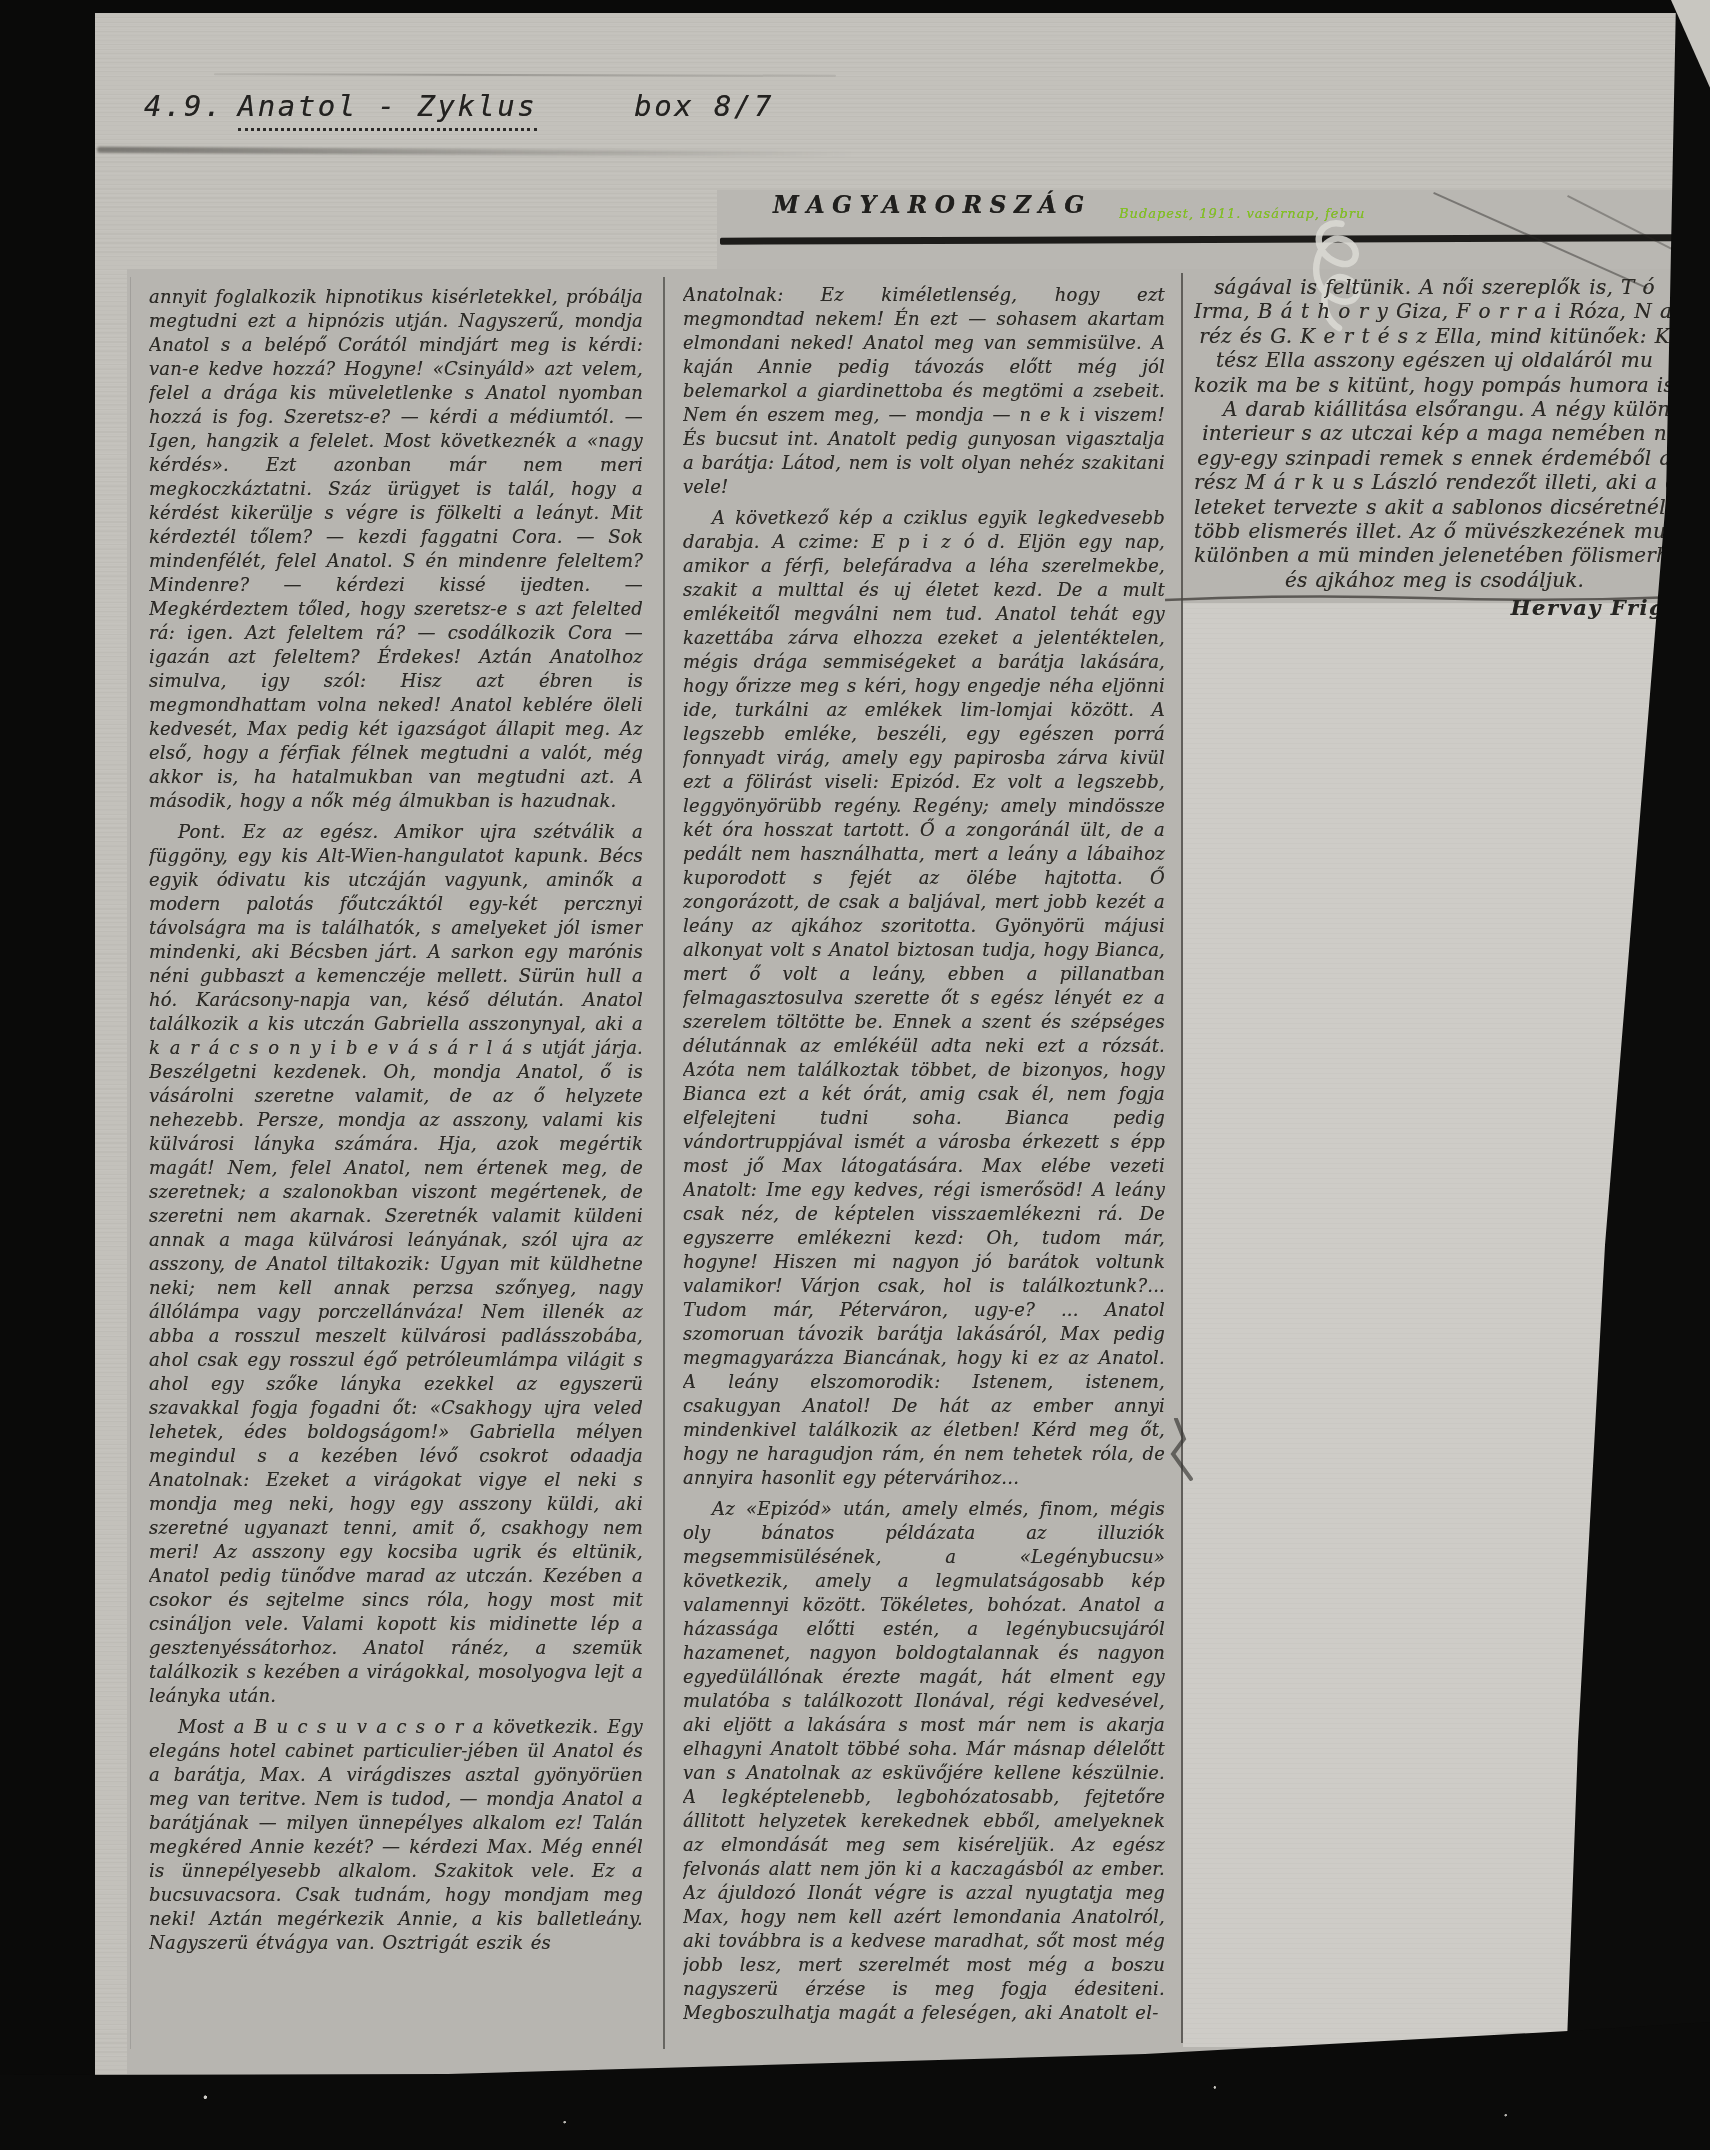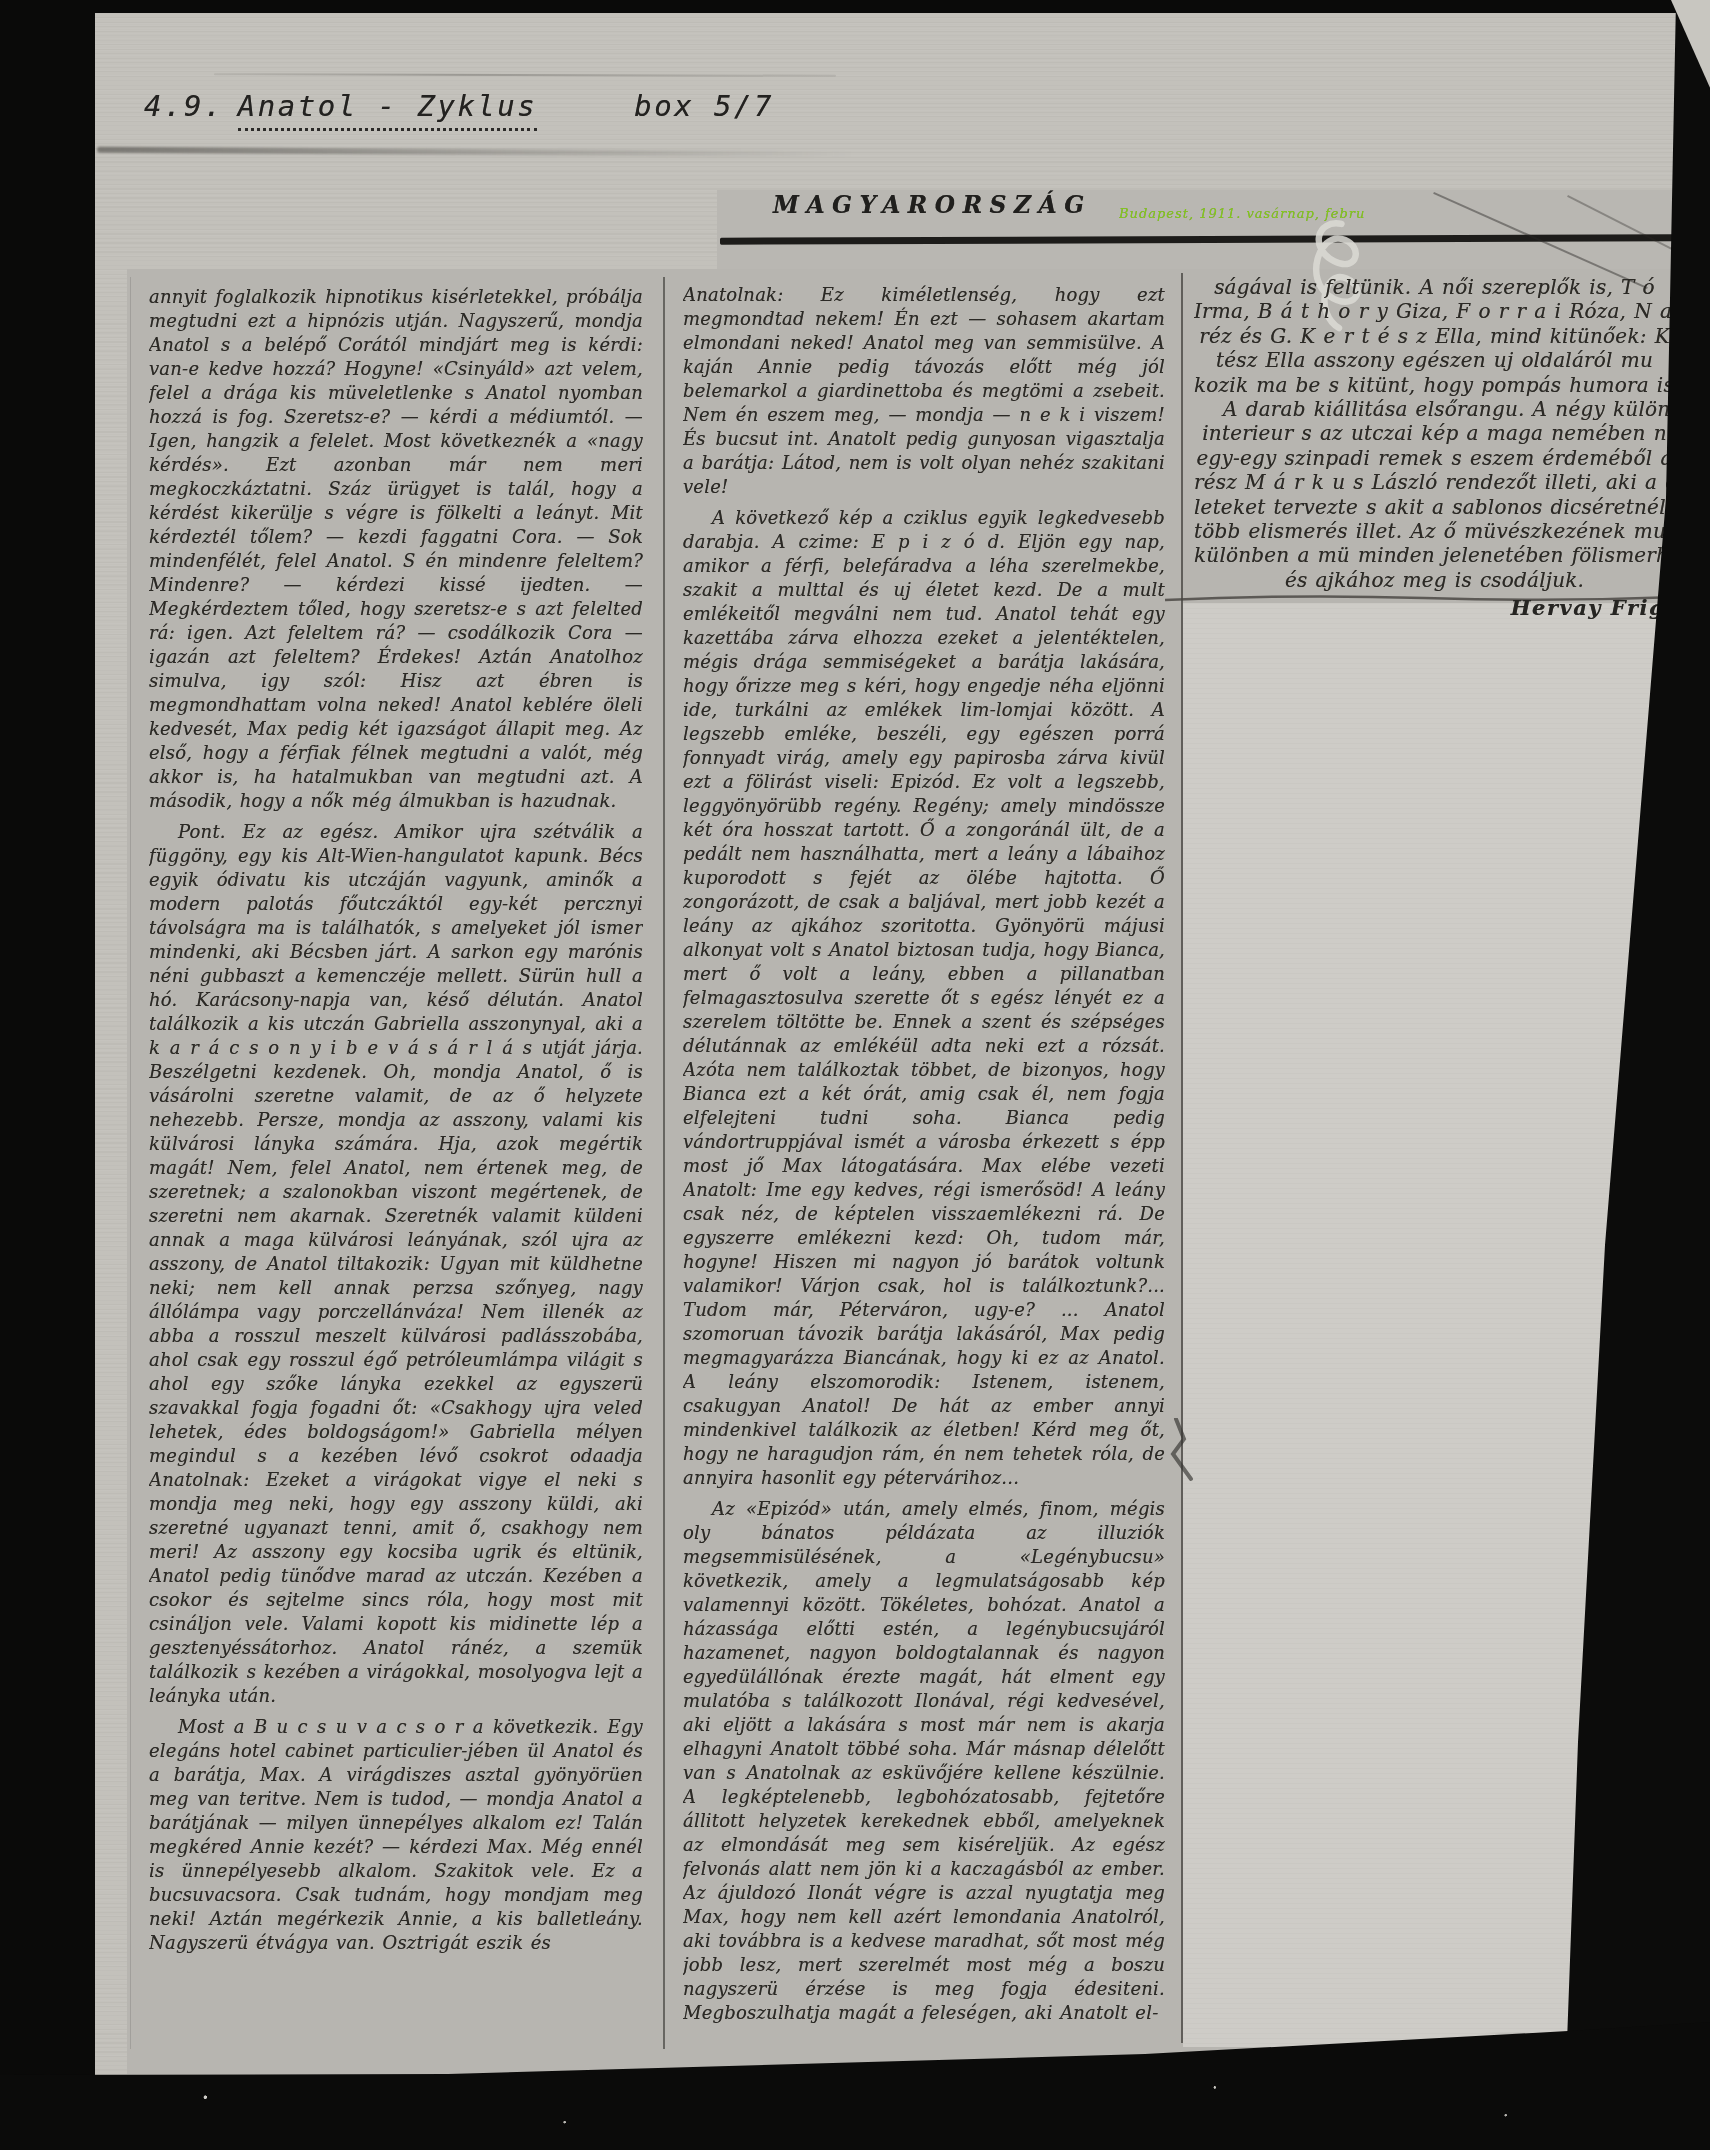--- a/index.html
+++ b/index.html
@@ -85,21 +85,21 @@
 </head>
 <body>
 
 <div id="stage">
 
   <div class="page"></div>
 
   <div class="label-row">
     <span class="num">4.9.</span>
     <span class="ttl">Anatol - Zyklus</span>
-    <span class="box">box 5/7</span>
+    <span class="box">box 8/7</span>
   </div>
   <div class="streak1"></div>
   <div class="streak2"></div>
 
   <div class="clip-masthead"></div>
   <div class="clip-columns"></div>
   <div class="clip-left-edge"></div>
 
   <div class="masthead-title">MAGYARORSZÁG</div>
   <div class="masthead-dateline">Budapest, 1911. vasárnap, febru</div>
@@ -134,21 +134,21 @@
   </div>
 
   <div id="col3" class="coltext">
     <div class="c3line">ságával is feltünik. A női szereplők is, T ó</div>
     <div class="c3line">Irma, B á t h o r y  Giza, F o r r a i  Róza, N a g y</div>
     <div class="c3line">réz és G. K e r t é s z  Ella, mind kitünőek: K</div>
     <div class="c3line">tész Ella asszony egészen uj oldaláról mu</div>
     <div class="c3line">kozik ma be s kitünt, hogy pompás humora is v</div>
     <div class="c3line indent">A darab kiállitása elsőrangu. A négy különb</div>
     <div class="c3line">interieur s az utczai kép a maga nemében n</div>
-    <div class="c3line">egy-egy szinpadi remek s eszem érdeméből a</div>
+    <div class="c3line">egy-egy szinpadi remek s ennek érdeméből a</div>
     <div class="c3line">rész M á r k u s  László rendezőt illeti, aki a ö</div>
     <div class="c3line">leteket tervezte s akit a sablonos dicséretnél j</div>
     <div class="c3line">több elismerés illet. Az ő müvészkezének munk</div>
     <div class="c3line">különben a mü minden jelenetében fölismerhe</div>
     <div class="c3line">és ajkához meg is csodáljuk.</div>
   </div>
   <div class="signature">Hervay Frigyes</div>
 
   <div class="border-top"></div>
   <div class="border-left"></div>

